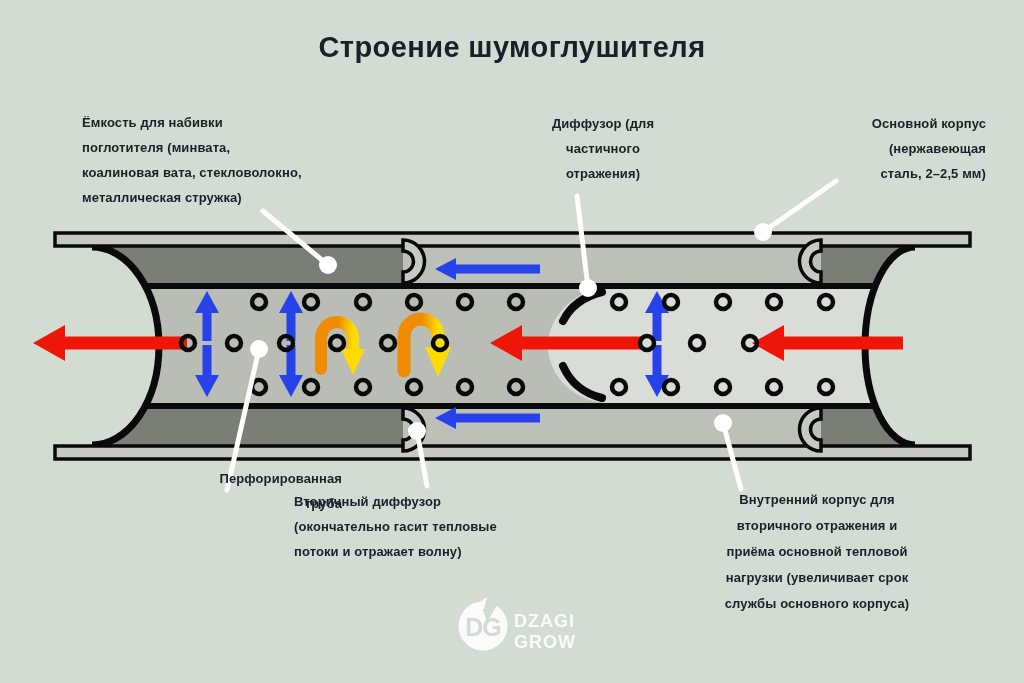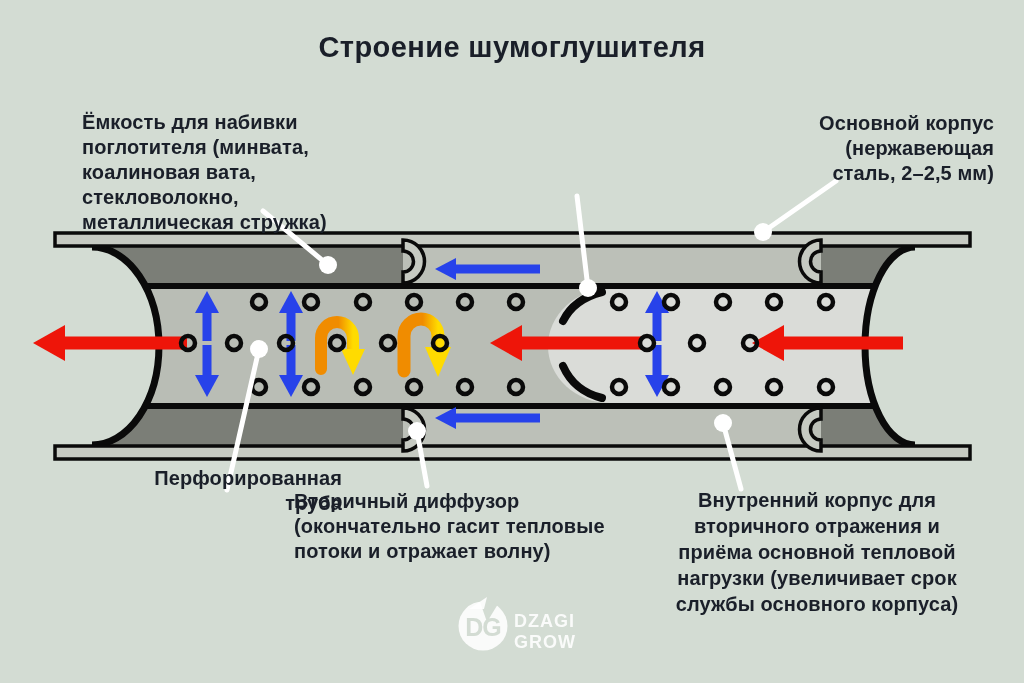--- a/index.html
+++ b/index.html
@@ -9,21 +9,21 @@
     font-family:"Liberation Sans","DejaVu Sans",sans-serif;
   }
   .stage{position:relative;width:1024px;height:683px;}
   .title{
     position:absolute;left:0;top:31px;width:1024px;
     text-align:center;font-size:29px;font-weight:600;letter-spacing:.4px;
     color:var(--text);
   }
   .lbl{
     position:absolute;white-space:pre-line;
-    font-size:20px;font-weight:700;line-height:25px;letter-spacing:.1px;
+    font-size:13px;font-weight:700;line-height:25px;letter-spacing:.1px;
     color:var(--text);
   }
   .lbl.small-lh{line-height:26px;}
   .diagram{position:absolute;left:0;top:0;width:1024px;height:683px;}
   .mid{fill:var(--gray_mid);}
   .dark{fill:var(--gray_dark);}
   .cham{fill:var(--gray_chamber);}
   .bulb{fill:var(--gray_bulb);}
   .ln{fill:var(--line);}
   .strip{fill:var(--strip);stroke:var(--line);stroke-width:3.5;}
@@ -194,21 +194,24 @@
       <text class="logo-mono" x="483" y="636" font-size="25" text-anchor="middle" letter-spacing="-1">DG</text>
       <text class="logo-txt" x="514" y="627" font-size="18" letter-spacing="1">DZAGI</text>
       <text class="logo-txt" x="514" y="648" font-size="18" letter-spacing="1">GROW</text>
     </g>
   </svg>
 
   <div class="lbl" style="left:82px;top:110px;width:330px;text-align:left">Ёмкость для набивки
 поглотителя (минвата,
 коалиновая вата, стекловолокно,
 металлическая стружка)</div>
-  <div class="lbl" style="right:30px;top:111px;width:260px;text-align:right">Основной корпус
+  <div class="lbl" style="left:503px;top:111px;width:200px;text-align:center">Диффузор (для
+частичного
+отражения)</div>
+  <div class="lbl" style="right:38px;top:111px;width:260px;text-align:right">Основной корпус
 (нержавеющая
 сталь, 2–2,5 мм)</div>
   <div class="lbl" style="left:82px;top:466px;width:260px;text-align:right">Перфорированная
 труба</div>
   <div class="lbl" style="left:294px;top:489px;width:360px;">Вторичный диффузор
 (окончательно гасит тепловые
 потоки и отражает волну)</div>
   <div class="lbl small-lh" style="right:42px;top:487px;width:330px;text-align:center">Внутренний корпус для
 вторичного отражения и
 приёма основной тепловой

